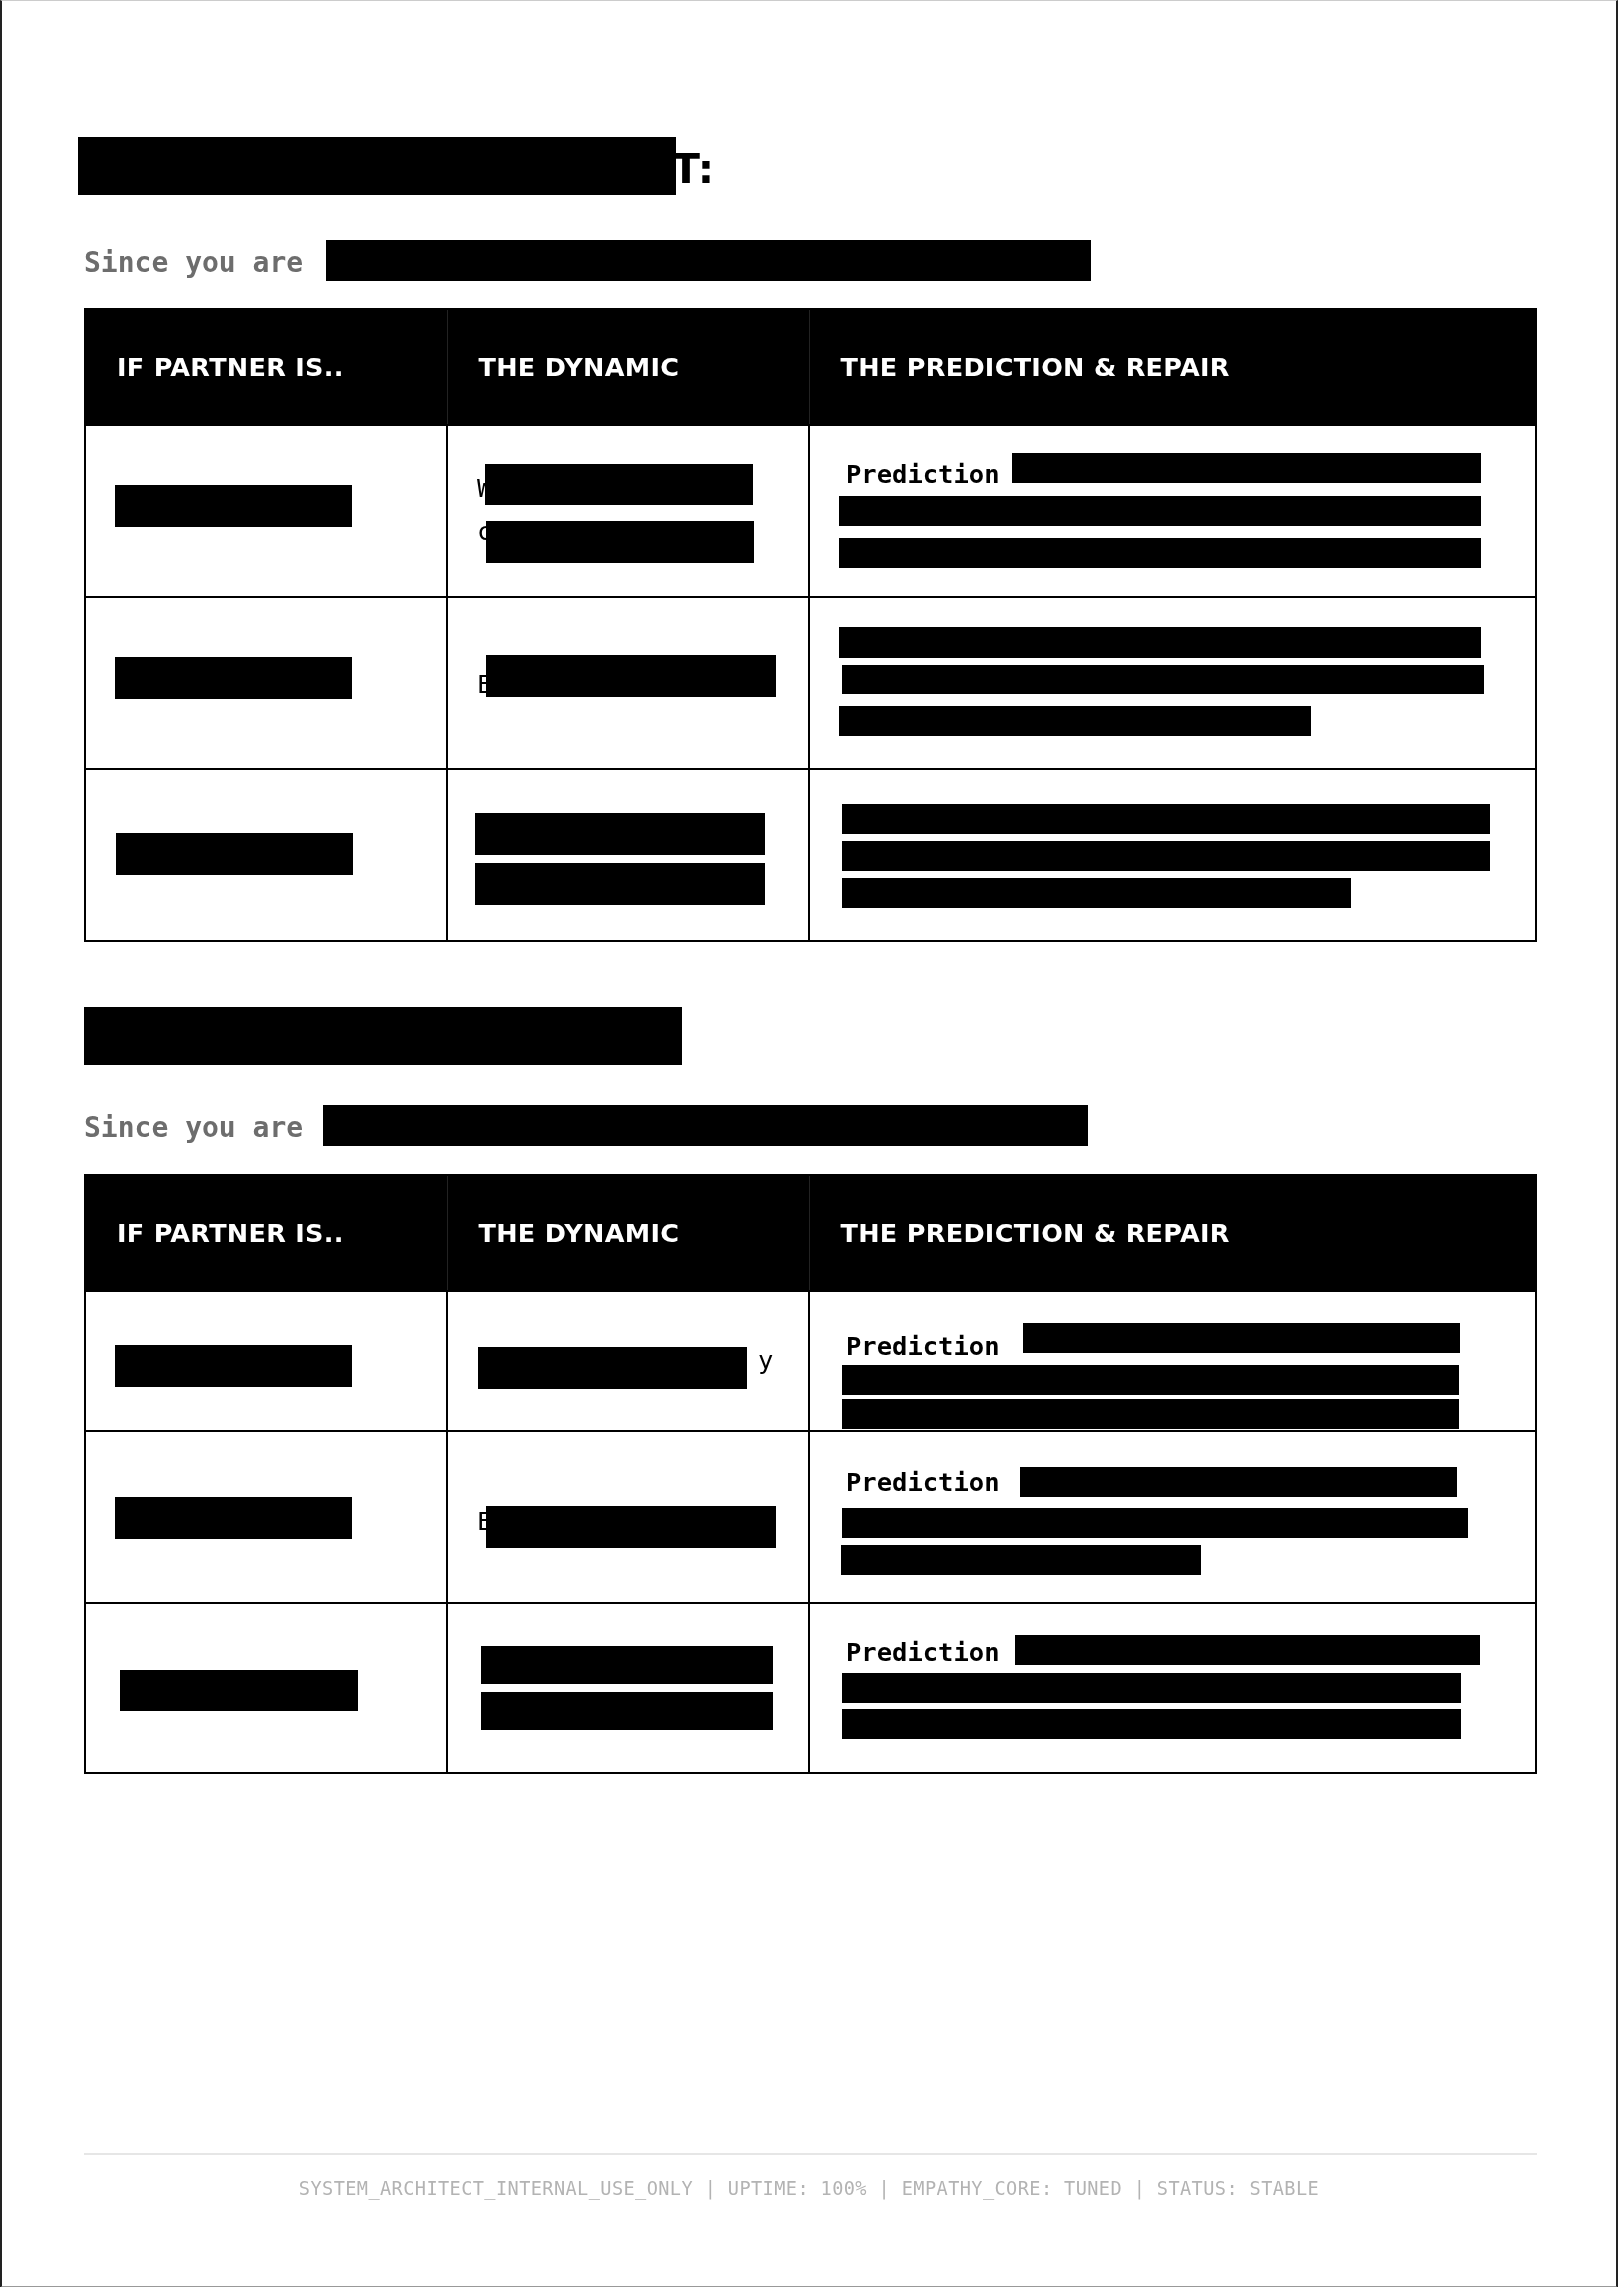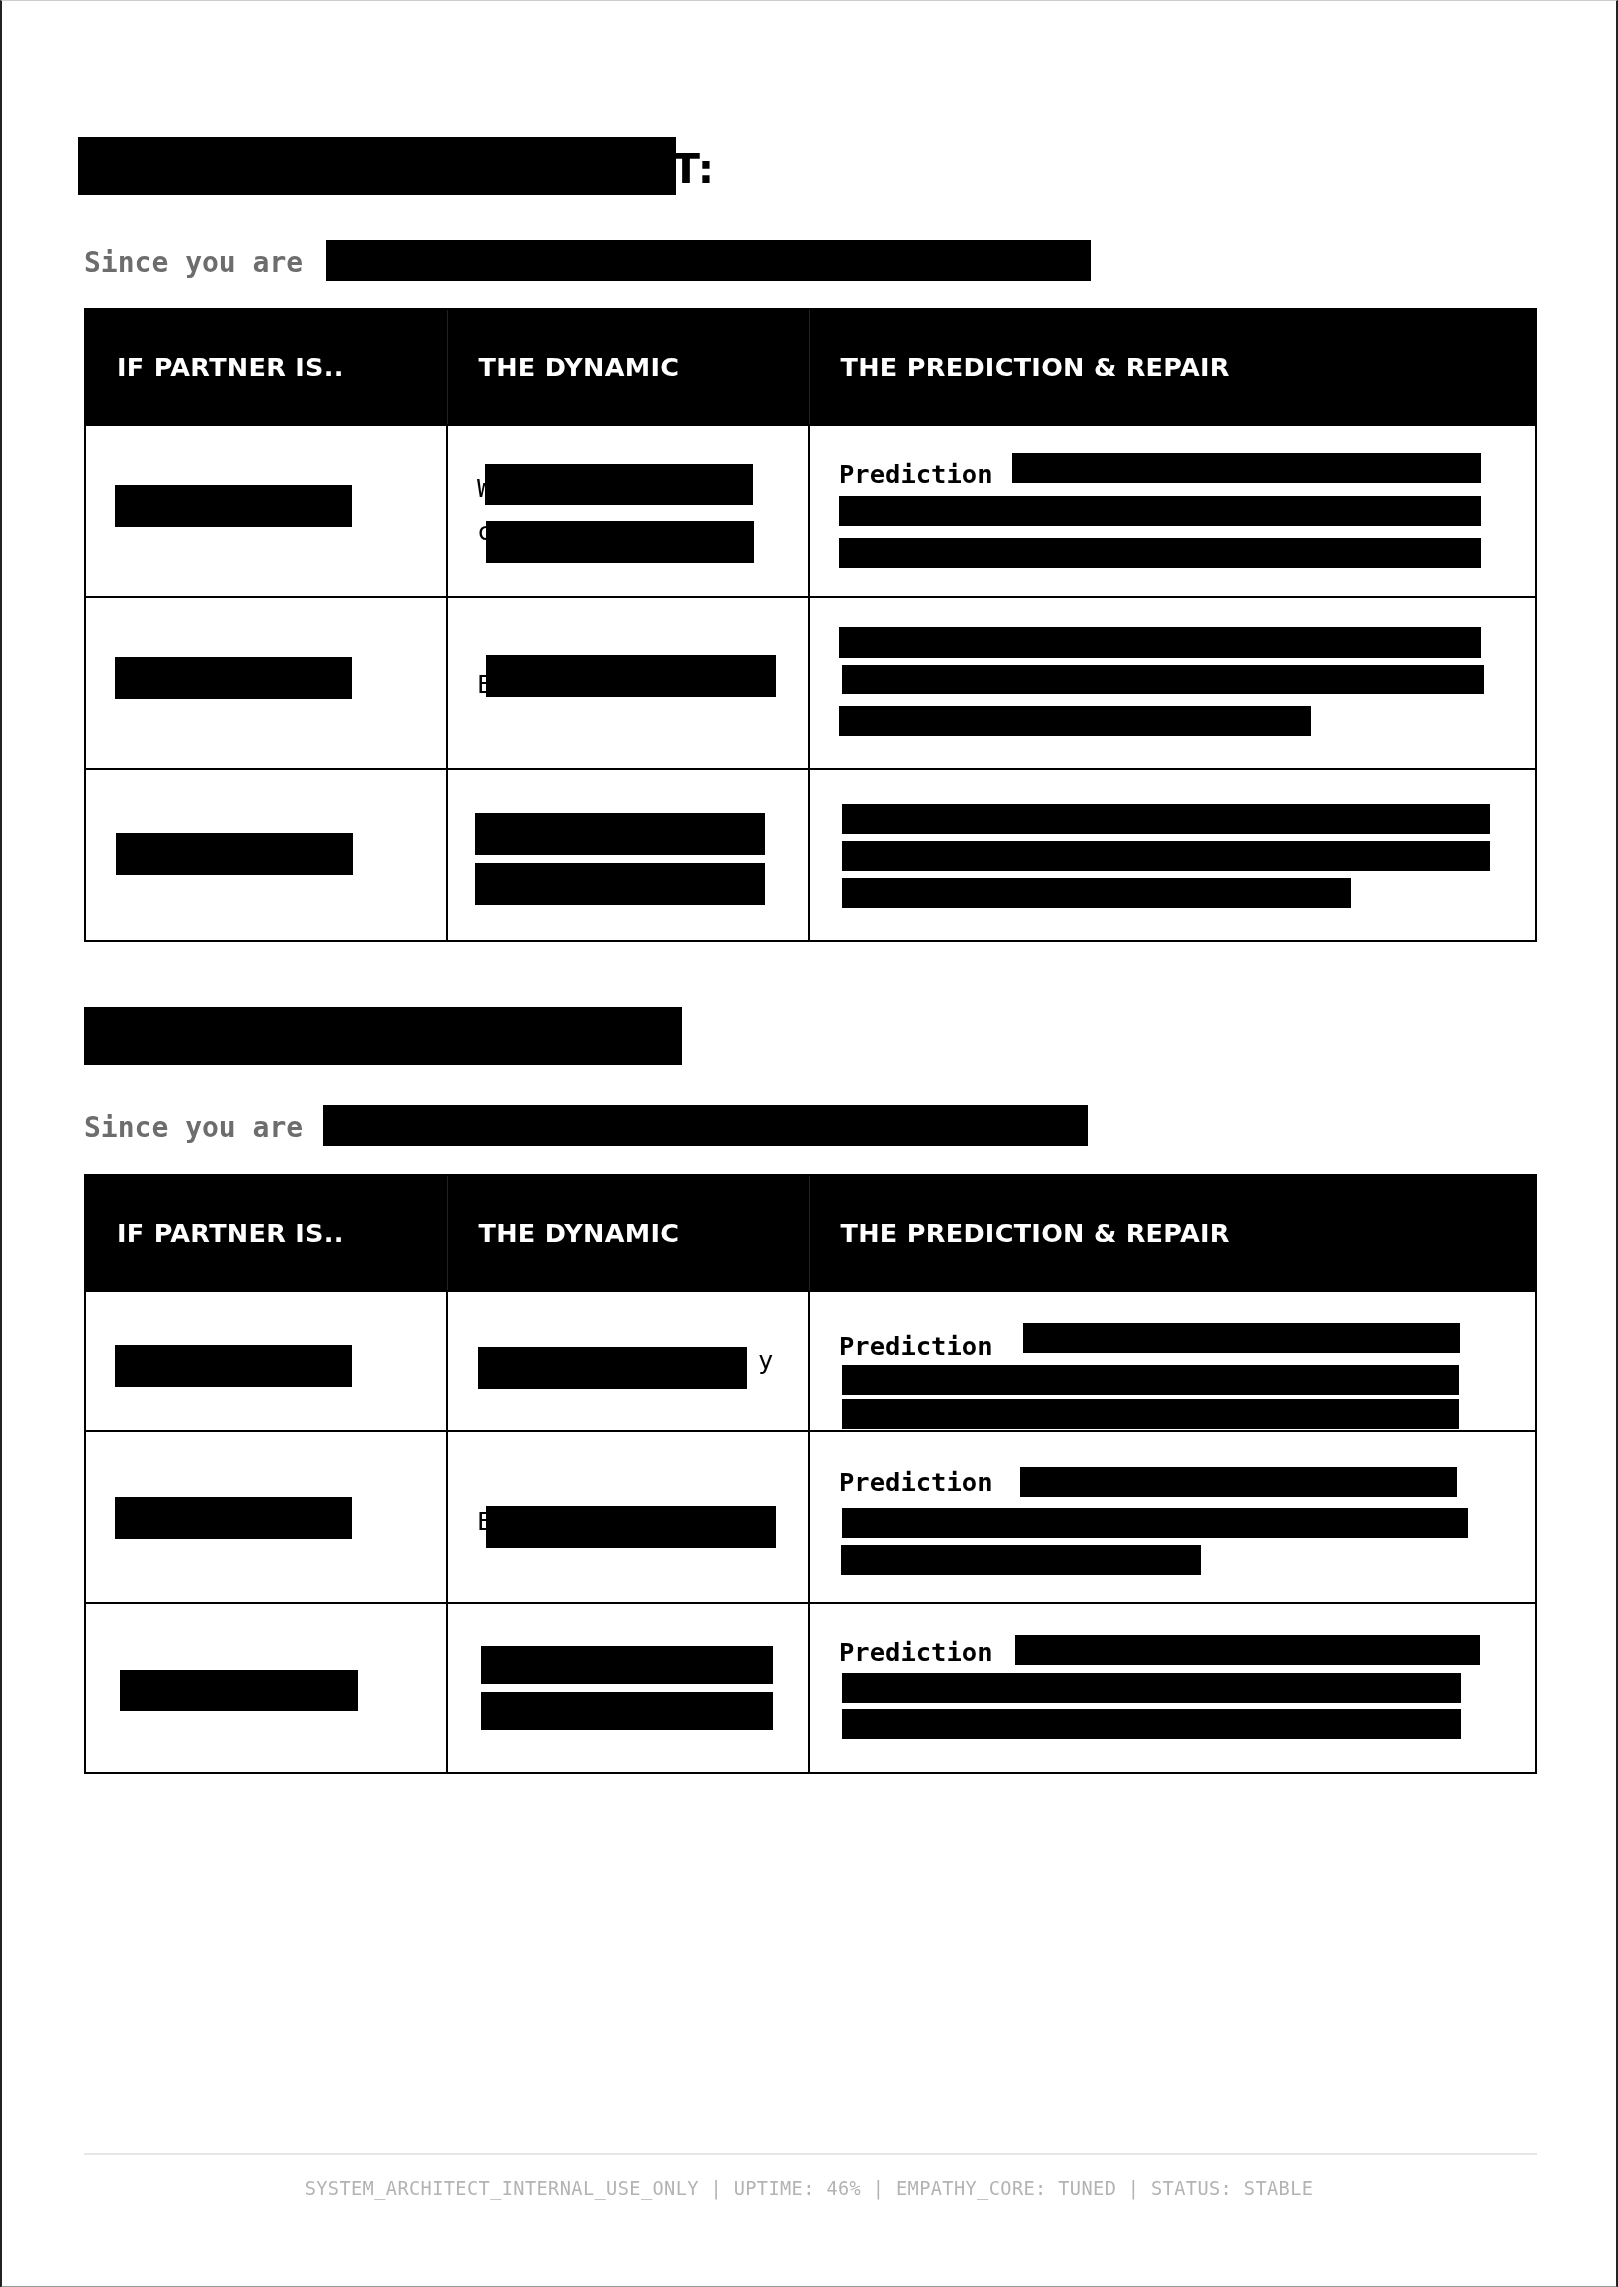--- a/index.html
+++ b/index.html
@@ -44,21 +44,21 @@
       letter-spacing: 0.3px;
     }
     table.tbl td {
       border: 2.9px solid #000; position: relative; vertical-align: middle;
       padding: 0 29px; font-family: "DejaVu Sans Mono", monospace; font-size: 25.5px;
     }
     .col1 { width: 362px; }
     .col2 { width: 362px; }
     .pred-label {
       position: absolute; font-family: "DejaVu Sans Mono", monospace;
-      font-weight: bold; font-size: 25.5px; color: #000; white-space: nowrap;
+      font-weight: bold; font-size: 25.5px; color: #000; white-space: nowrap; margin-left: 7px;
     }
     .peek {
       position: absolute; font-family: "DejaVu Sans Mono", monospace;
       font-size: 25.5px; color: #000; white-space: nowrap;
     }
 
     .footer-rule {
       position: absolute; left: 84px; top: 2153px; width: 1453px; height: 2px;
       background: #e6e6e6;
     }
@@ -213,14 +213,14 @@
         <span class="pred-label" style="left:29px; top:33px;">Prediction</span>
         <div class="redact" style="left:205px; top:31px; width:465px; height:30px;"></div>
         <div class="redact" style="left:32px; top:69px; width:619px; height:30px;"></div>
         <div class="redact" style="left:32px; top:105px; width:619px; height:30px;"></div>
       </td>
     </tr>
   </tbody>
 </table>
 
 <div class="footer-rule"></div>
-<div class="footer">SYSTEM_ARCHITECT_INTERNAL_USE_ONLY | UPTIME: 46% | EMPATHY_CORE: TUNED | STATUS: STABLE</div>
+<div class="footer">SYSTEM_ARCHITECT_INTERNAL_USE_ONLY | UPTIME: 100% | EMPATHY_CORE: TUNED | STATUS: STABLE</div>
 
 
 </body></html>

